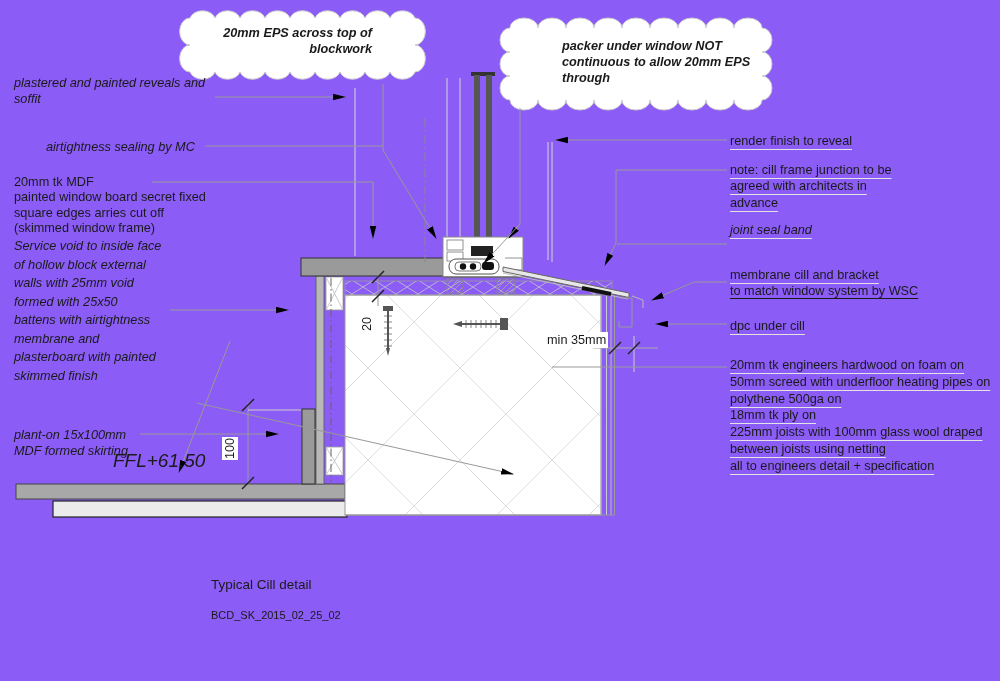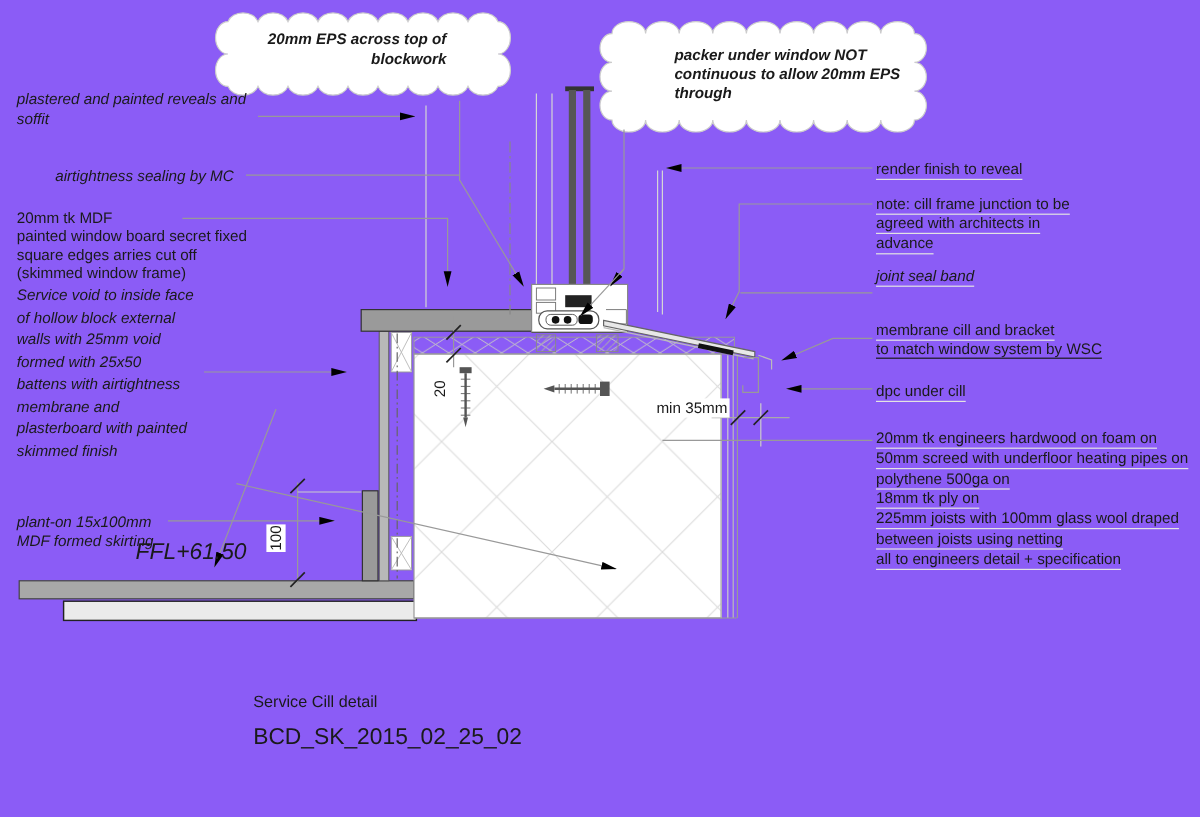--- a/index.html
+++ b/index.html
@@ -204,16 +204,16 @@
 polythene 500ga on
 18mm tk ply on
 225mm joists with 100mm glass wool draped
 between joists using netting
 all to engineers detail + specification</div>
 
   <div class="lbl whitebg" style="left:533px;top:332px;margin-left:12px;">min 35mm</div>
   <div class="lbl rot" style="left:359px;top:332px;">20</div>
   <div class="lbl rot" style="left:222px;top:460px;">100</div>
 
-  <div class="lbl" style="left:211px;top:577px;font-size:13.5px;">Service Cill detail</div>
-  <div class="lbl" style="left:211px;top:607px;font-size:19px;">BCD_SK_2015_02_25_02</div>
+  <div class="lbl" style="left:211px;top:577px;font-size:13.5px;">Typical Cill detail</div>
+  <div class="lbl" style="left:211px;top:607px;font-size:11px;">BCD_SK_2015_02_25_02</div>
 
 </div>
 
 </body></html>

